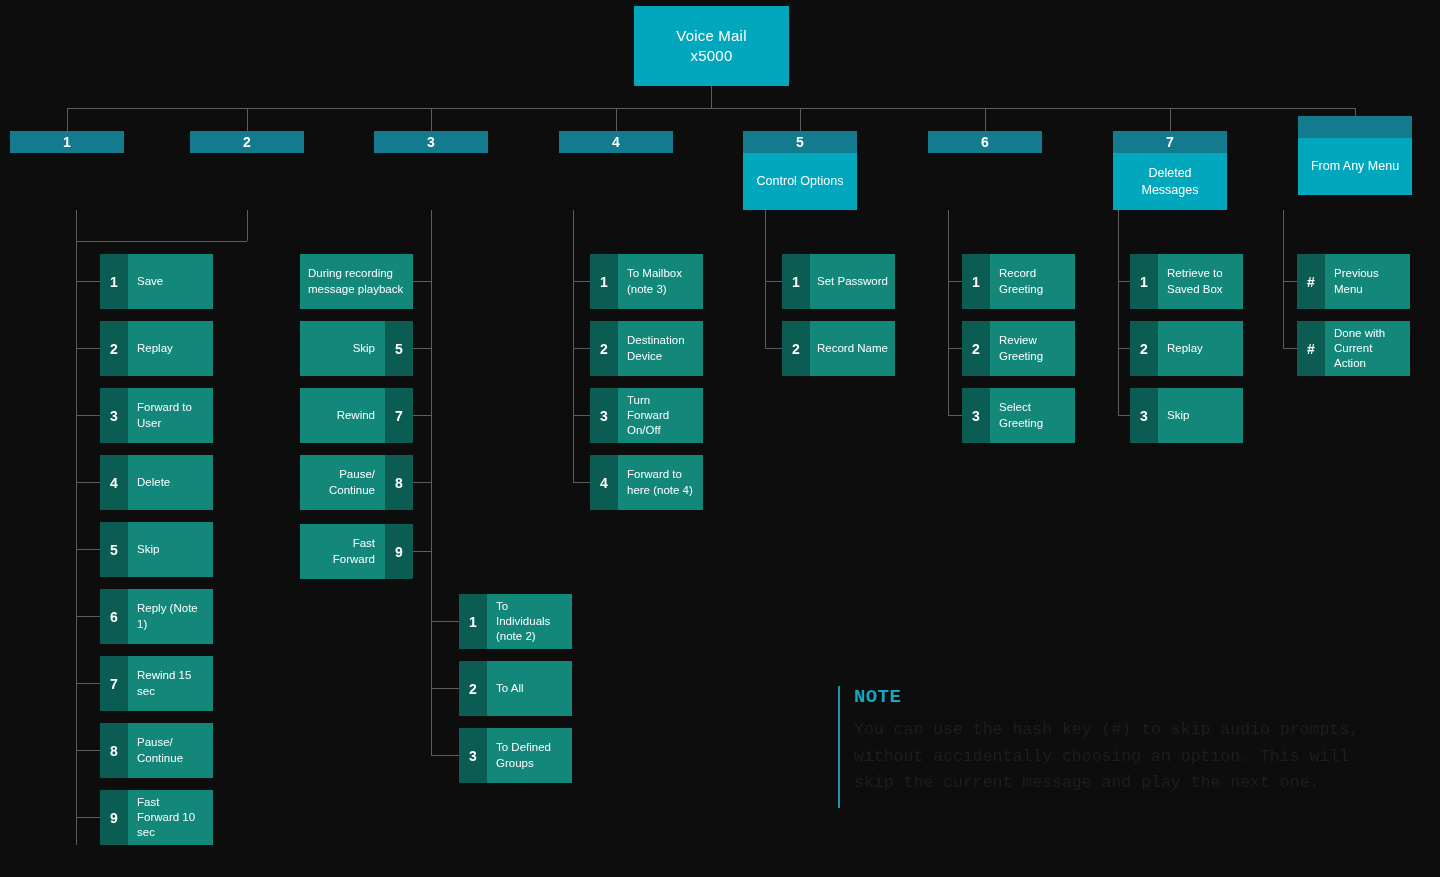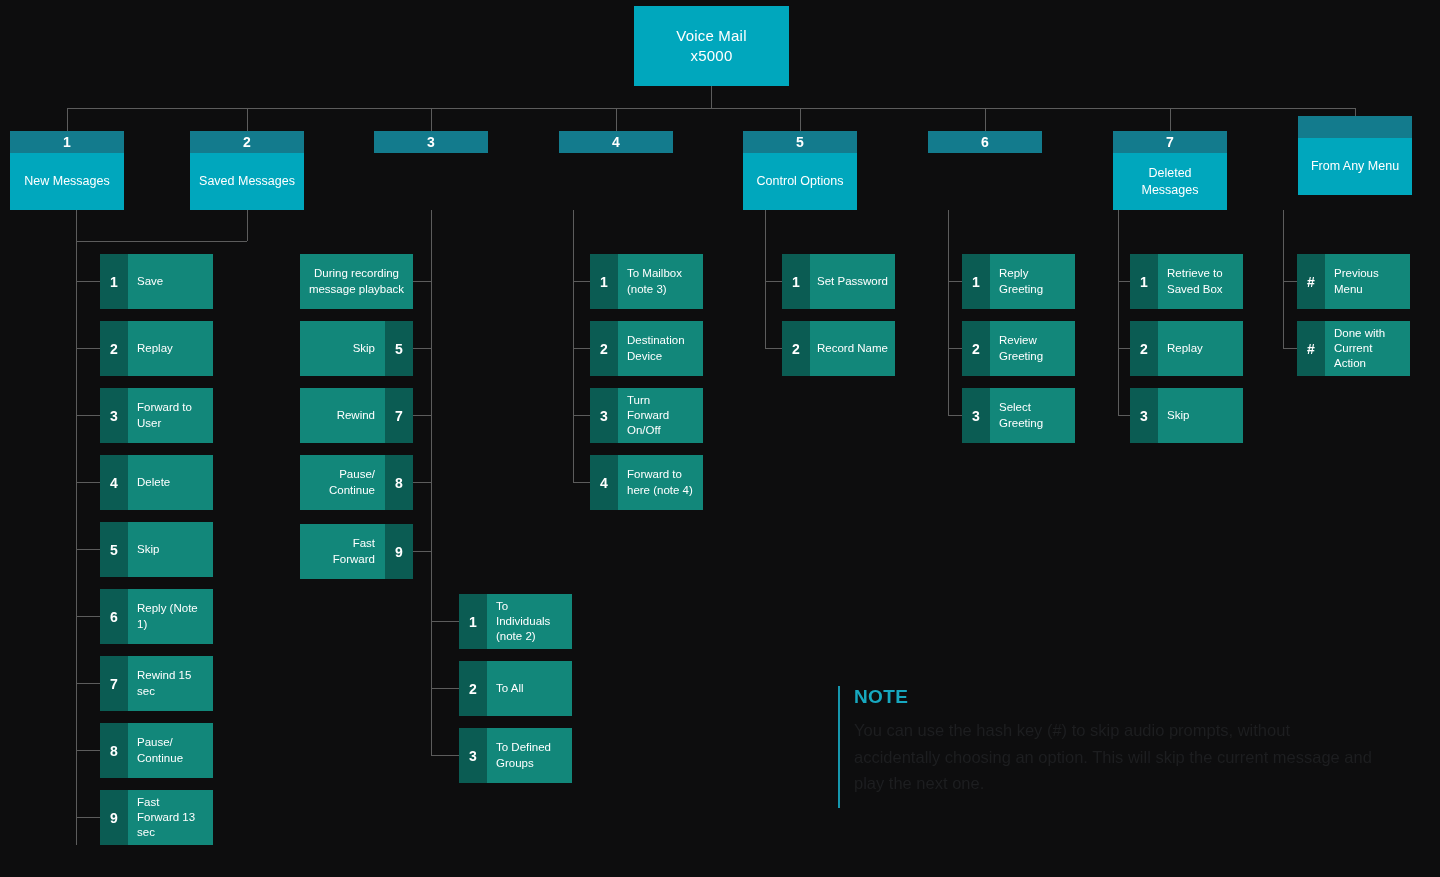--- a/index.html
+++ b/index.html
@@ -48,21 +48,21 @@
     display:flex;align-items:center;justify-content:center;
     font-size:14px;font-weight:700;
   }
   .l2 .lbl{
     flex:1;display:flex;align-items:center;
     padding:0 9px;font-size:11.5px;line-height:1.32;
   }
   .l2.rev{flex-direction:row-reverse;}
   .l2.rev .lbl{justify-content:flex-end;text-align:right;padding:0 10px;}
   .l2.center .lbl{justify-content:center;text-align:center;padding:0 6px;}
-  .l2.nonum .lbl{justify-content:center;text-align:center;padding:12px 8px;}
+  .l2.nonum .lbl{justify-content:center;padding:12px 8px;}
 
   
   .note{position:absolute;}
   .note .bar{position:absolute;left:0;top:0;bottom:0;width:2px;background:#1596ad;}
   .note .ttl{
     margin-left:16px;color:#17a8c0;font-size:19px;font-weight:700;
     letter-spacing:.4px;
   }
   .note .bdy{
     margin-left:16px;margin-top:9px;color:#1d1e20;
@@ -138,26 +138,24 @@
 
   <div class="root" style="left:634px;top:6px;width:155px;height:80px;">
     <div>
       <div>Voice Mail</div>
       <div>x5000</div>
     </div>
   </div>
 
   <div class="l1" style="left:10px;top:131px;width:114px;height:79px;">
     <div class="l1head">1</div>
-    <div class="l1body">New Messages</div>
   </div>
 
   <div class="l1" style="left:190px;top:131px;width:114px;height:79px;">
     <div class="l1head">2</div>
-    <div class="l1body">Saved Messages</div>
   </div>
 
   <div class="l1" style="left:374px;top:131px;width:114px;height:79px;">
     <div class="l1head">3</div>
   </div>
 
   <div class="l1" style="left:559px;top:131px;width:114px;height:79px;">
     <div class="l1head">4</div>
   </div>
 
@@ -207,21 +205,21 @@
   <div class="l2" style="left:100px;top:656px;width:113px;height:55px;">
     <div class="num">7</div>
     <div class="lbl">Rewind 15 sec</div>
   </div>
   <div class="l2" style="left:100px;top:723px;width:113px;height:55px;">
     <div class="num">8</div>
     <div class="lbl">Pause/ Continue</div>
   </div>
   <div class="l2" style="left:100px;top:790px;width:113px;height:55px;">
     <div class="num">9</div>
-    <div class="lbl">Fast Forward 13 sec</div>
+    <div class="lbl">Fast Forward 10 sec</div>
   </div>
 
   <div class="l2 nonum" style="left:300px;top:254px;width:113px;height:55px;">
     <div class="lbl">During recording message playback</div>
   </div>
   <div class="l2 rev" style="left:300px;top:321px;width:113px;height:55px;">
     <div class="num">5</div>
     <div class="lbl">Skip</div>
   </div>
   <div class="l2 rev" style="left:300px;top:388px;width:113px;height:55px;">
@@ -271,21 +269,21 @@
     <div class="num">1</div>
     <div class="lbl">Set Password</div>
   </div>
   <div class="l2 center" style="left:782px;top:321px;width:113px;height:55px;">
     <div class="num">2</div>
     <div class="lbl">Record Name</div>
   </div>
 
   <div class="l2" style="left:962px;top:254px;width:113px;height:55px;">
     <div class="num">1</div>
-    <div class="lbl">Reply Greeting</div>
+    <div class="lbl">Record Greeting</div>
   </div>
   <div class="l2" style="left:962px;top:321px;width:113px;height:55px;">
     <div class="num">2</div>
     <div class="lbl">Review Greeting</div>
   </div>
   <div class="l2" style="left:962px;top:388px;width:113px;height:55px;">
     <div class="num">3</div>
     <div class="lbl">Select Greeting</div>
   </div>
 
@@ -304,19 +302,19 @@
 
   <div class="l2" style="left:1297px;top:254px;width:113px;height:55px;">
     <div class="num">#</div>
     <div class="lbl">Previous Menu</div>
   </div>
   <div class="l2" style="left:1297px;top:321px;width:113px;height:55px;">
     <div class="num">#</div>
     <div class="lbl">Done with Current Action</div>
   </div>
 
-  <div class="note" style="left:838px;top:686px;width:560px;height:122px;">
+  <div class="note" style="left:838px;top:686px;width:560px;height:122px;font-family:Liberation Mono, monospace;">
     <div class="bar"></div>
     <div class="ttl">NOTE</div>
     <div class="bdy">You can use the hash key (#) to skip audio prompts, without accidentally choosing an option. This will skip the current message and play the next one.</div>
   </div>
 
 </div>
 
 </body></html>

